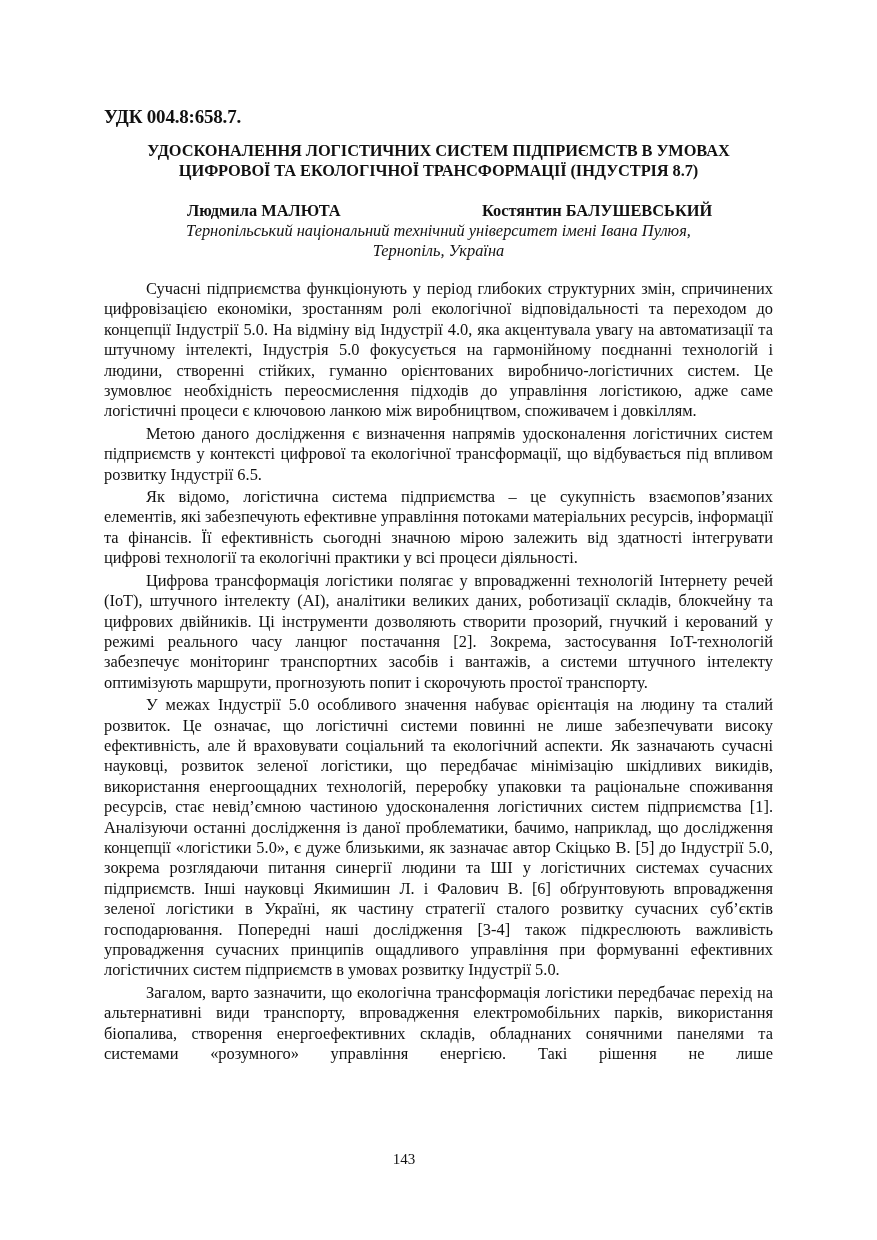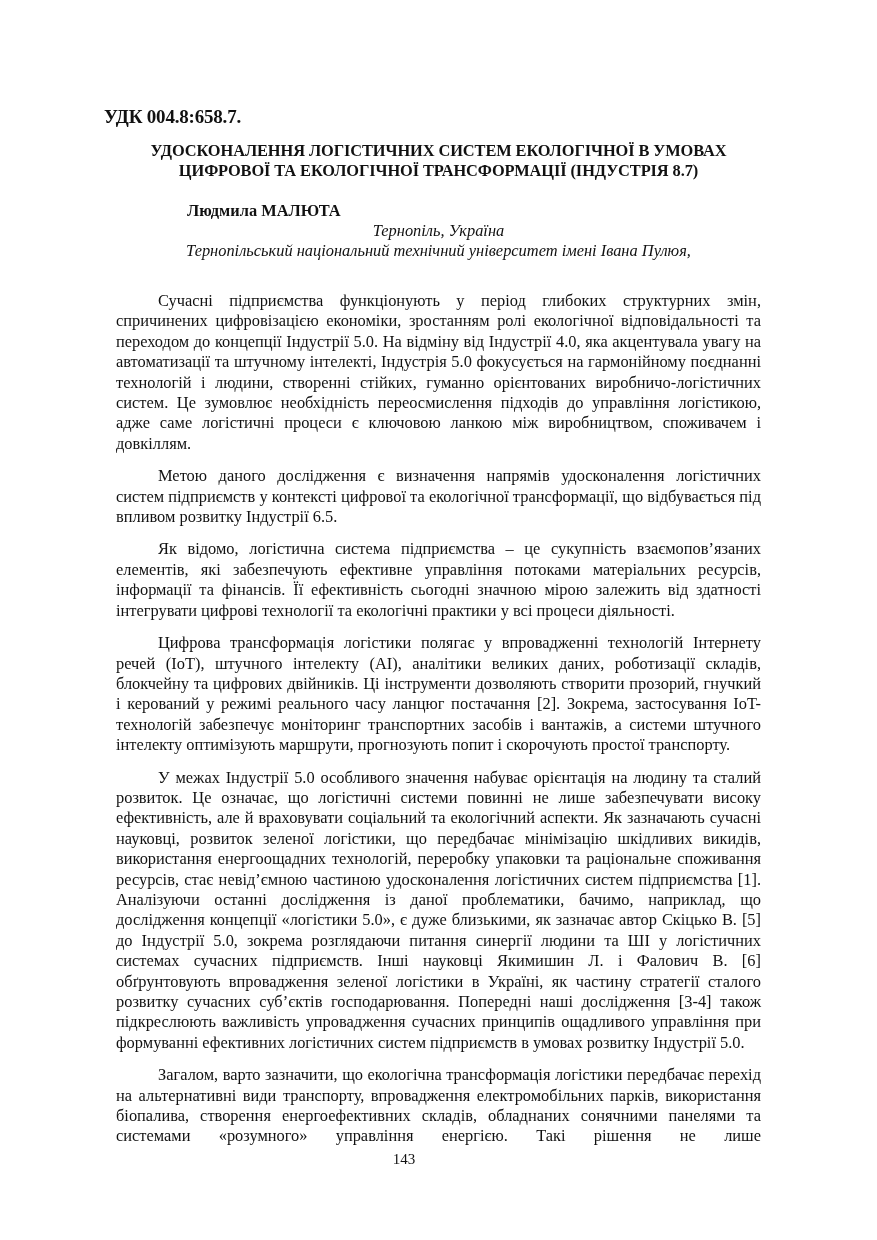--- a/index.html
+++ b/index.html
@@ -17,42 +17,43 @@
   .author1 { position: absolute; left: 83px; text-align: right; }
   .author2 { position: absolute; left: 378px; }
   .affil {
     position: absolute; left: 104px; width: 669px; top: 221px;
     text-align: center; font-style: italic; line-height: 20px;
   }
   .body {
     position: absolute; left: 104px; width: 669px; top: 279px;
     line-height: 20.4px; text-align: justify;
   }
-  .body p { margin: 12px; text-indent: 42px; }
+  .body p { margin: 0; text-indent: 42px; }
   .body p + p { margin-top: 2px; }
   .page-number { position: absolute; left: 0; width: 808px; top: 1151px; text-align: center; font-size: 15px; }
 </style>
 </head>
 <body>
 
 <div class="page">
   <div class="udk">УДК 004.8:658.7.</div>
 
   <div class="title">
-    <div>УДОСКОНАЛЕННЯ ЛОГІСТИЧНИХ СИСТЕМ ЕКОЛОГІЧНОЇ В УМОВАХ</div>
+    <div>УДОСКОНАЛЕННЯ ЛОГІСТИЧНИХ СИСТЕМ ПІДПРИЄМСТВ В УМОВАХ</div>
     <div>ЦИФРОВОЇ ТА ЕКОЛОГІЧНОЇ ТРАНСФОРМАЦІЇ (ІНДУСТРІЯ 8.7)</div>
   </div>
 
   <div class="authors">
     <span class="author1">Людмила МАЛЮТА</span>
+    <span class="author2">Костянтин БАЛУШЕВСЬКИЙ</span>
   </div>
 
   <div class="affil">
+    <div>Тернопільський національний технічний університет імені Івана Пулюя,</div>
     <div>Тернопіль, Україна</div>
-    <div>Тернопільський національний технічний університет імені Івана Пулюя,</div>
   </div>
 
   <div class="body">
     <p>Сучасні підприємства функціонують у період глибоких структурних змін, спричинених цифровізацією економіки, зростанням ролі екологічної відповідальності та переходом до концепції Індустрії 5.0. На відміну від Індустрії 4.0, яка акцентувала увагу на автоматизації та штучному інтелекті, Індустрія 5.0 фокусується на гармонійному поєднанні технологій і людини, створенні стійких, гуманно орієнтованих виробничо-логістичних систем. Це зумовлює необхідність переосмислення підходів до управління логістикою, адже саме логістичні процеси є ключовою ланкою між виробництвом, споживачем і довкіллям.</p>
     <p>Метою даного дослідження є визначення напрямів удосконалення логістичних систем підприємств у контексті цифрової та екологічної трансформації, що відбувається під впливом розвитку Індустрії 6.5.</p>
     <p>Як відомо, логістична система підприємства – це сукупність взаємопов’язаних елементів, які забезпечують ефективне управління потоками матеріальних ресурсів, інформації та фінансів. Її ефективність сьогодні значною мірою залежить від здатності інтегрувати цифрові технології та екологічні практики у всі процеси діяльності.</p>
     <p>Цифрова трансформація логістики полягає у впровадженні технологій Інтернету речей (IoT), штучного інтелекту (AI), аналітики великих даних, роботизації складів, блокчейну та цифрових двійників. Ці інструменти дозволяють створити прозорий, гнучкий і керований у режимі реального часу ланцюг постачання [2]. Зокрема, застосування IoT-технологій забезпечує моніторинг транспортних засобів і вантажів, а системи штучного інтелекту оптимізують маршрути, прогнозують попит і скорочують простої транспорту.</p>
     <p>У межах Індустрії 5.0 особливого значення набуває орієнтація на людину та сталий розвиток. Це означає, що логістичні системи повинні не лише забезпечувати високу ефективність, але й враховувати соціальний та екологічний аспекти. Як зазначають сучасні науковці, розвиток зеленої логістики, що передбачає мінімізацію шкідливих викидів, використання енергоощадних технологій, переробку упаковки та раціональне споживання ресурсів, стає невід’ємною частиною удосконалення логістичних систем підприємства [1]. Аналізуючи останні дослідження із даної проблематики, бачимо, наприклад, що дослідження концепції «логістики 5.0», є дуже близькими, як зазначає автор Скіцько В. [5]  до Індустрії 5.0, зокрема розглядаючи питання синергії людини та ШІ у логістичних системах сучасних підприємств. Інші науковці Якимишин Л. і Фалович В. [6] обґрунтовують впровадження зеленої логістики в Україні, як частину стратегії сталого розвитку сучасних суб’єктів господарювання. Попередні наші дослідження [3-4] також підкреслюють важливість упровадження сучасних принципів ощадливого управління при формуванні ефективних логістичних систем підприємств в умовах розвитку Індустрії 5.0.</p>
     <p style="text-align-last: justify;">Загалом, варто зазначити, що екологічна трансформація логістики передбачає перехід на альтернативні види транспорту, впровадження електромобільних парків, використання біопалива, створення енергоефективних складів, обладнаних сонячними панелями та системами «розумного» управління енергією. Такі рішення не лише</p>
   </div>

